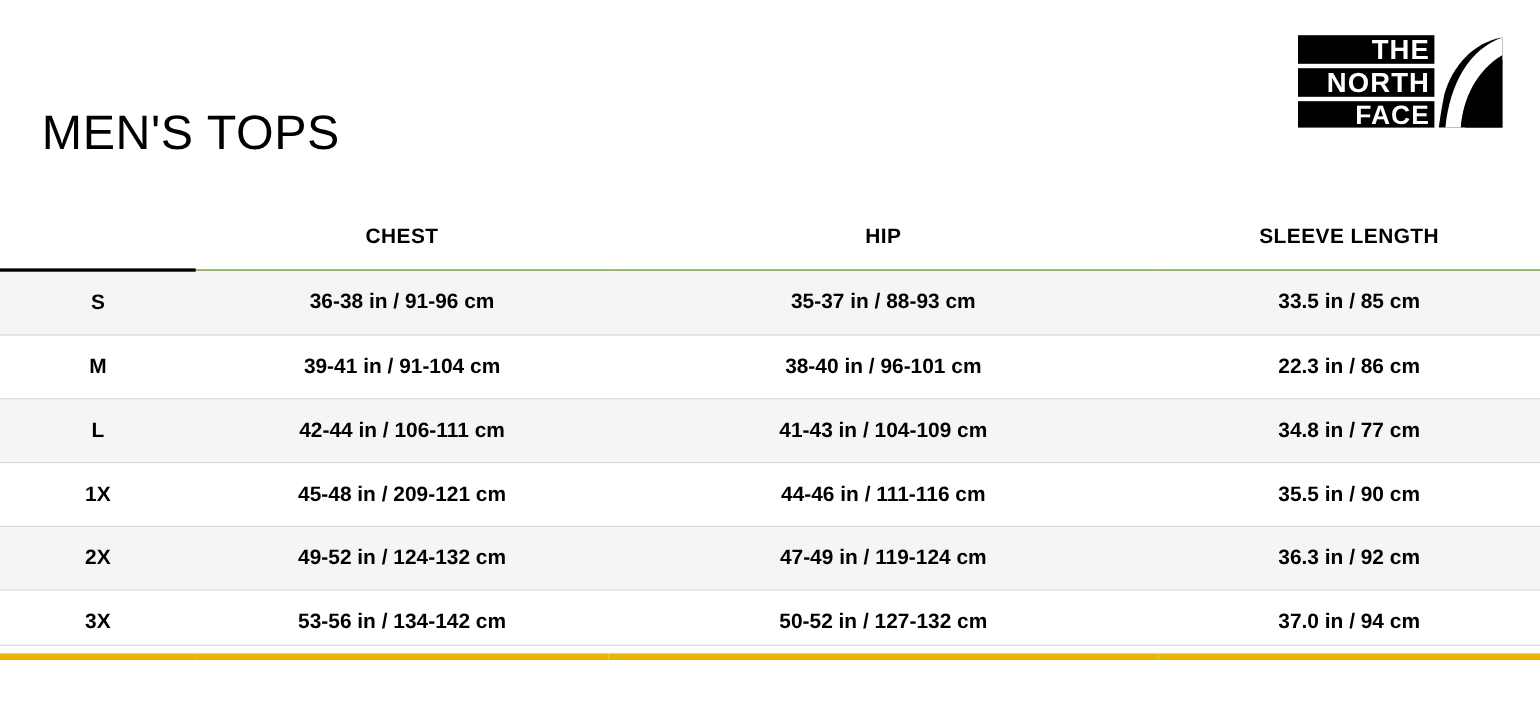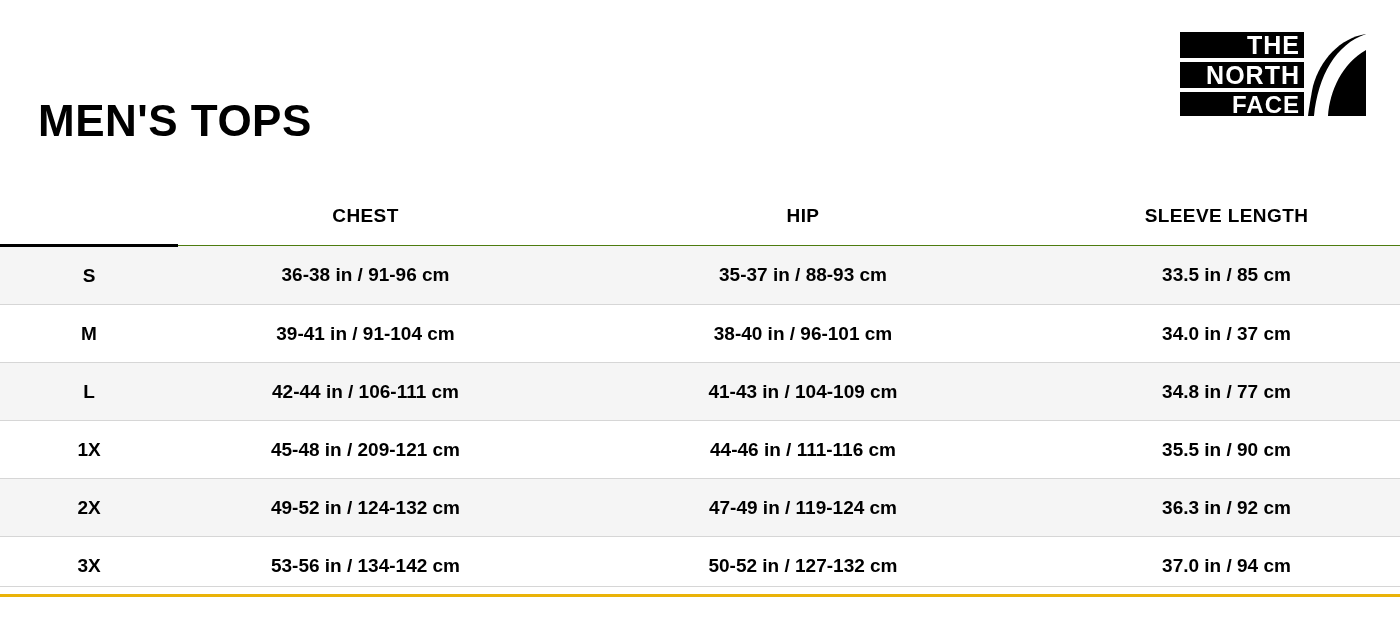--- a/index.html
+++ b/index.html
@@ -27,21 +27,21 @@
     top: 0;
     left: 0;
     width: 1400px;
     height: 180px;
   }
   .page-title {
     position: absolute;
     left: 38px;
     top: 70px;
     font-size: 44px;
-    font-weight: bold;
+    font-weight: normal;
     letter-spacing: 0.5px;
     line-height: 1;
     white-space: nowrap;
   }
 
   
   .logo {
     position: absolute;
     right: 34px;
     top: 28px;
@@ -89,21 +89,21 @@
     vertical-align: middle;
     border-bottom: 1px solid #d6d6d6;
   }
   .size-table tbody tr:nth-child(odd) td {
     background: #f5f5f5;
   }
   .size-table tbody tr:nth-child(even) td {
     background: #ffffff;
   }
   .size-table tbody tr:last-child td {
-    border-bottom: 3px solid #eab308;
+    border-bottom: 6px solid #eab308;
   }
 
   td.size-cell {
     text-align: center;
     font-size: 20px;
     font-weight: bold;
   }
   td.val-cell, th.val-head {
     text-align: center;
   }
@@ -167,21 +167,21 @@
       <tr>
         <td class="size-cell">S</td>
         <td class="val-cell">36-38 in / 91-96 cm</td>
         <td class="val-cell">35-37 in / 88-93 cm</td>
         <td class="val-cell">33.5 in / 85 cm</td>
       </tr>
       <tr>
         <td class="size-cell">M</td>
         <td class="val-cell">39-41 in / 91-104 cm</td>
         <td class="val-cell">38-40 in / 96-101 cm</td>
-        <td class="val-cell">34.0 in / 37 cm</td>
+        <td class="val-cell">22.3 in / 86 cm</td>
       </tr>
       <tr>
         <td class="size-cell">L</td>
         <td class="val-cell">42-44 in / 106-111 cm</td>
         <td class="val-cell">41-43 in / 104-109 cm</td>
         <td class="val-cell">34.8 in / 77 cm</td>
       </tr>
       <tr>
         <td class="size-cell">1X</td>
         <td class="val-cell">45-48 in / 209-121 cm</td>

